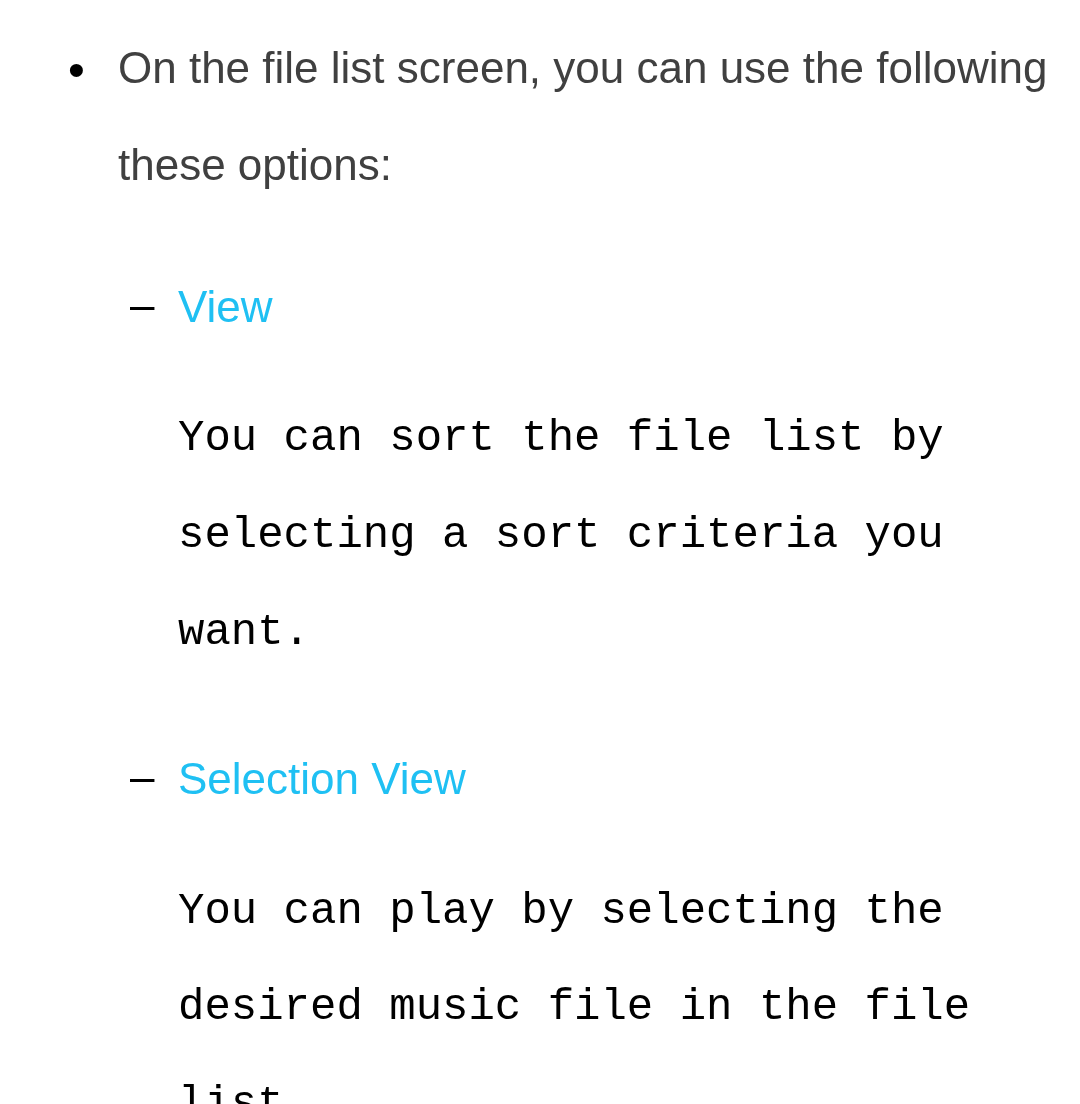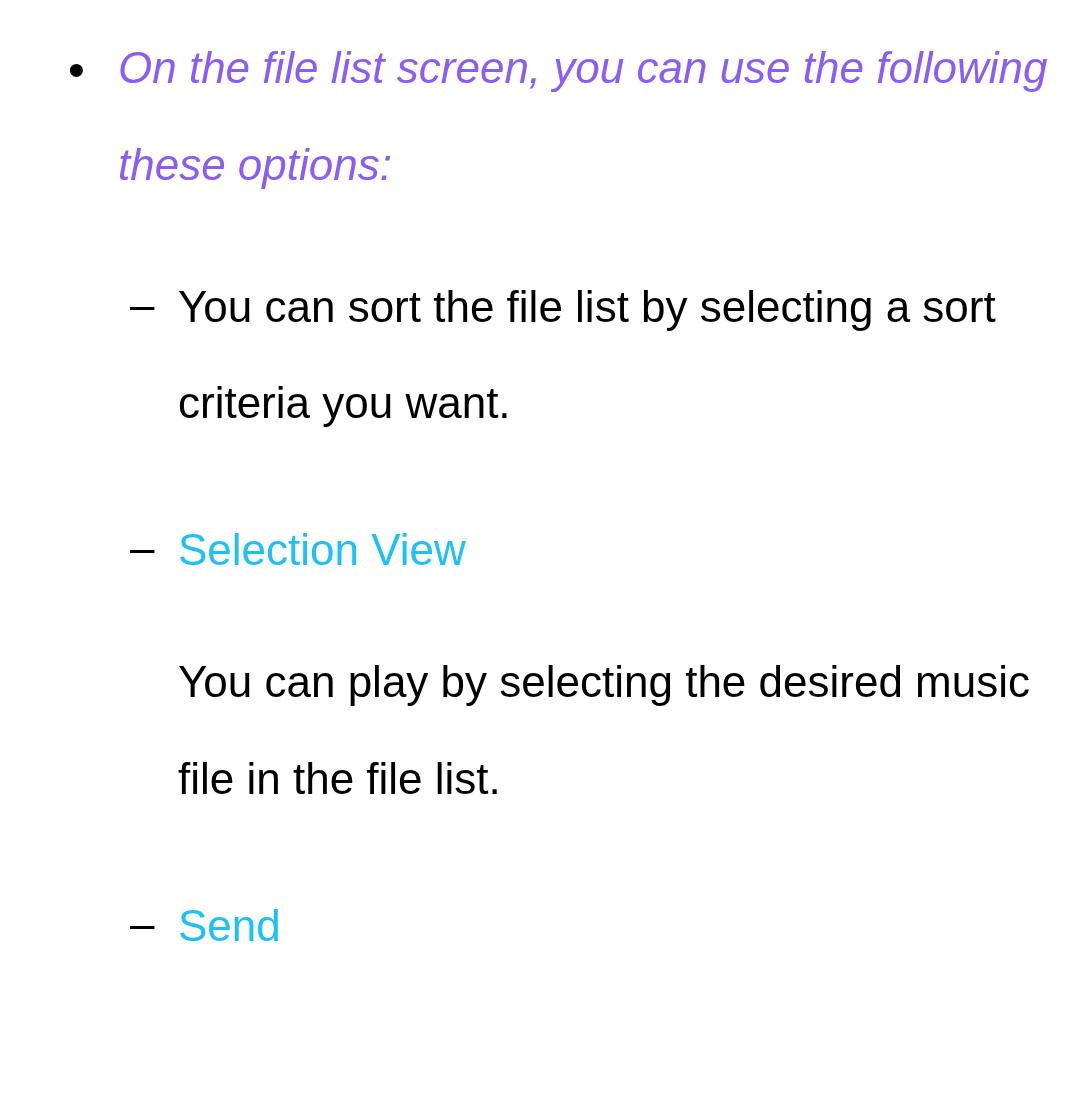--- a/index.html
+++ b/index.html
@@ -27,23 +27,22 @@
     ul.outer > li::before {
       content: "•";
       position: absolute;
       left: -50px;
       font-size: 48px;
       line-height: 2.1;
       top: 0;
       color: #000000;
     }
     .intro {
-      color: #8b5cf6;
+      color: #404040;
       padding-right: 40px;
-      font-style: italic;
     }
     ul.inner {
       list-style: none;
       padding-left: 60px;
       margin-top: 45px;
     }
     ul.inner > li {
       position: relative;
       margin-bottom: 50px;
     }
@@ -58,30 +57,32 @@
     }
     .term {
       color: #1fc0f3;
       display: block;
     }
     .desc {
       color: #000000;
       display: block;
       margin-top: 35px;
       padding-right: 16px;
+      font-family: Liberation Mono, monospace;
     }
   </style>
 </head>
 <body>
 
 <ul class="outer">
   <li>
     <span class="intro">On the file list screen, you can use the following these options:</span>
     <ul class="inner">
       <li>
+        <span class="term">View</span>
         <span class="desc">You can sort the file list by selecting a sort criteria you want.</span>
       </li>
       <li>
         <span class="term">Selection View</span>
         <span class="desc">You can play by selecting the desired music file in the file list.</span>
       </li>
       <li>
         <span class="term">Send</span>
 
       </li>

